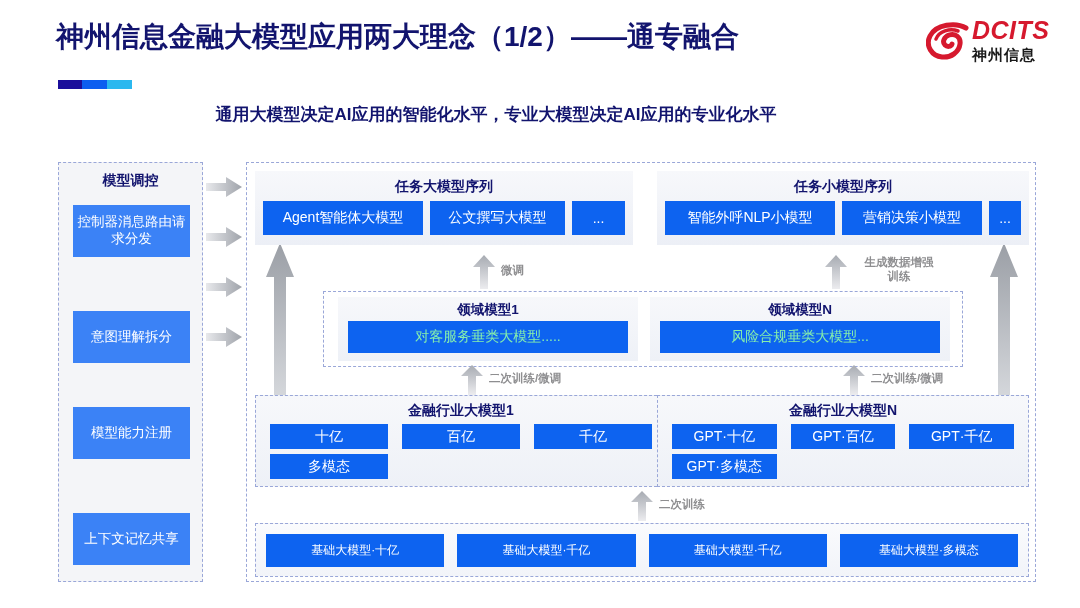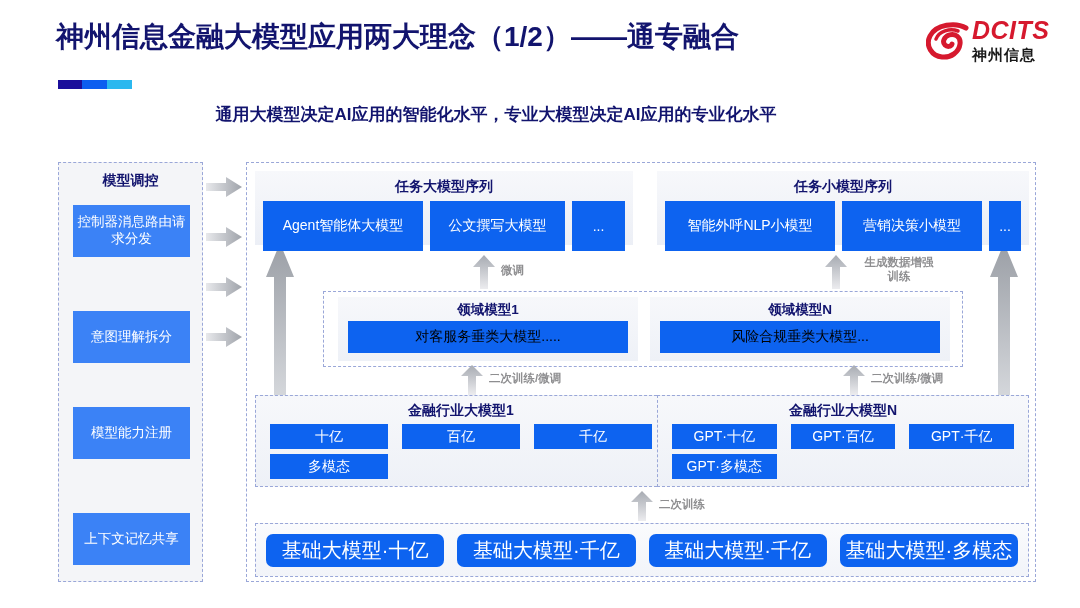--- a/index.html
+++ b/index.html
@@ -83,21 +83,21 @@
   .seq.right { left: 410px; width: 372px; }
   .seq-title {
     position: absolute; top: 7px; left: 0; width: 100%;
     text-align: center; font-size: 14px; font-weight: bold; color: #12146e;
   }
   .seq-chips {
     position: absolute; top: 30px; left: 8px; right: 8px;
     display: flex; gap: 7px;
   }
   .chip {
-    background: #0d63f0; color: #fff; height: 50px;
+    background: #0d63f0; color: #fff; height: 34px;
     display: flex; align-items: center; justify-content: center;
     font-size: 14px; white-space: nowrap; padding: 16px 6px;
   }
   .chip.c0 { flex: 0 0 160px; }
   .chip.c1 { flex: 0 0 135px; }
   .chip.c2 { flex: 1 1 auto; }
   .seq.right .chip.c0 { flex: 0 0 170px; }
   .seq.right .chip.c1 { flex: 0 0 140px; }
 
   
@@ -110,21 +110,21 @@
     background: linear-gradient(180deg,#f7f8fb 0%, #eef1f7 100%);
   }
   .domain-card.d0 { left: 14px;  width: 300px; }
   .domain-card.d1 { left: 326px; width: 300px; }
   .domain-title {
     position: absolute; top: 4px; left: 0; width: 100%;
     text-align: center; font-size: 13.5px; font-weight: bold; color: #12146e;
   }
   .domain-chip {
     position: absolute; top: 24px; left: 10px; right: 10px; height: 32px;
-    background: #0d63f0; color: #000000;
+    background: #0d63f0; color: #86efac;
     display: flex; align-items: center; justify-content: center;
     font-size: 14px; white-space: nowrap;
   }
 
   
   .ind {
     position: absolute; top: 232px; height: 92px;
     border: 1px dashed #9aa7d8;
     background: linear-gradient(180deg,#f7f8fb 0%, #eef1f7 100%);
   }
@@ -151,21 +151,21 @@
     border: 1px dashed #9aa7d8;
     background: linear-gradient(180deg,#fafbfd 0%, #f2f4f9 100%);
   }
   .base-grid {
     position: absolute; top: 10px; left: 10px; right: 10px;
     display: grid; grid-template-columns: repeat(4, 1fr); gap: 13px;
   }
   .base-cell {
     background: #0d63f0; color: #fff; height: 33px;
     display: flex; align-items: center; justify-content: center;
-    font-size: 20px; white-space: nowrap; border-radius: 7px;
+    font-size: 12px; white-space: nowrap;
   }
 
   
   .varrow { position: absolute; }
   .alabel {
     position: absolute; font-size: 11.5px; color: #8e8e90;
     font-weight: bold; white-space: nowrap; line-height: 1.25;
   }
   .alabel.center { text-align: center; }
 </style>

